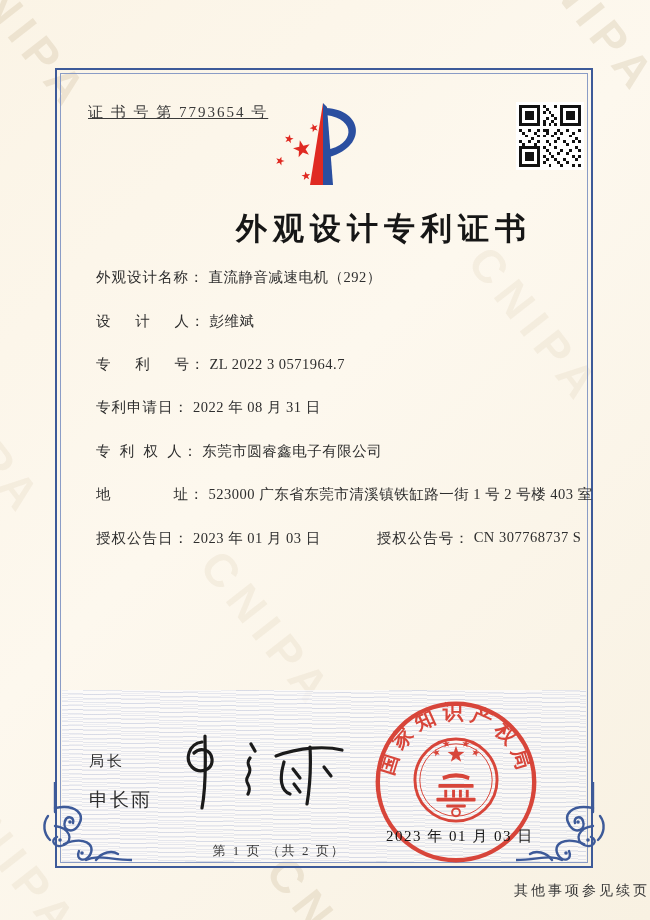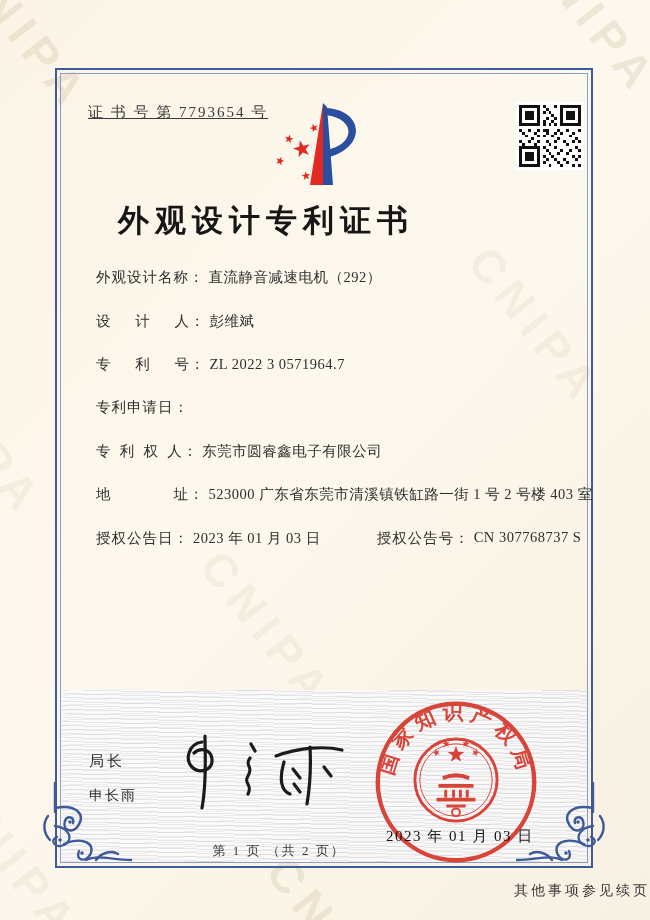--- a/index.html
+++ b/index.html
@@ -23,35 +23,35 @@
   
   .guilloche { position:absolute; left:62px; top:690px; width:524px; height:172px;
     background:
       repeating-linear-gradient(1.5deg, rgba(88,108,168,.14) 0 1px, rgba(0,0,0,0) 1px 4px),
       repeating-linear-gradient(-1.5deg, rgba(88,108,168,.09) 0 1px, rgba(0,0,0,0) 1px 5px),
       rgba(252,252,255,.65); }
 
   .certno { position:absolute; left:88px; top:103px; font-size:15px; letter-spacing:2px; color:#3a3a3a;text-decoration:underline; }
   .qr { position:absolute; left:516px; top:102px; width:68px; height:68px; background:#fff; padding:3px; }
   .logo { position:absolute; left:262px; top:100px; width:126px; height:96px; }
-  .title { position:absolute; left:0; top:200px; width:532px; text-align:center;
+  .title { position:absolute; left:0; top:208px; width:532px; text-align:right;
            font-size:31px; font-weight:bold; letter-spacing:6px; color:#161616; }
 
   .fields { position:absolute; left:88px; top:256px; width:480px; }
   .frow { height:43.4px; display:flex; align-items:center; font-size:14.5px; color:#2e2e2e; }
   .frow .lab { white-space:pre; letter-spacing:1px;margin-left:8px; }
   .frow .val { white-space:pre; margin-left:4px; letter-spacing:0.5px; }
   .grant-pair2 { margin-left:48px; display:flex; }
 
   .paras { position:absolute; left:76px; top:545px; width:500px; font-size:14.5px;
            line-height:28px; color:#3c3c3c; }
   .paras p { text-indent:2em; letter-spacing:0.5px; }
 
   .sig-title { position:absolute; left:89px; top:752px; font-size:15px; letter-spacing:3px; color:#2c2c2c; z-index:3; }
-  .sig-name  { position:absolute; left:89px; top:787px; font-size:14px; letter-spacing:2px; color:#2c2c2c; z-index:3; }
+  .sig-name  { position:absolute; left:89px; top:787px; font-size:19px; letter-spacing:2px; color:#2c2c2c; z-index:3; }
   .sig-hand  { position:absolute; left:178px; top:732px; width:175px; height:82px; z-index:3; }
 
   .seal { position:absolute; left:368px; top:694px; width:176px; height:176px; opacity:.92; z-index:3; }
   .seal-date { position:absolute; left:386px; top:827px; font-size:15px; letter-spacing:1.5px;
                color:#141414; z-index:4; white-space:pre; }
 
   .pageinfo { position:absolute; left:0; top:842px; width:558px; text-align:center;
               font-size:13px; letter-spacing:2px; color:#3a3a3a; z-index:2; }
   .contnote { position:absolute; left:0; top:882px; width:650px; text-align:right;
               font-size:14px; letter-spacing:3px; color:#3a3a3a; }
@@ -229,20 +229,21 @@
     <div class="frow">
       <span class="lab">设　 计　 人：</span>
       <span class="val">彭维斌</span>
     </div>
     <div class="frow">
       <span class="lab">专　 利　 号：</span>
       <span class="val">ZL 2022 3 0571964.7</span>
     </div>
     <div class="frow">
       <span class="lab">专利申请日：</span>
+      <span class="val">2022 年 08 月 31 日</span>
     </div>
     <div class="frow">
       <span class="lab">专 利 权 人：</span>
       <span class="val">东莞市圆睿鑫电子有限公司</span>
     </div>
     <div class="frow">
       <span class="lab">地　　　　址：</span>
       <span class="val">523000 广东省东莞市清溪镇铁缸路一街 1 号 2 号楼 403 室</span>
     </div>
     <div class="frow">

